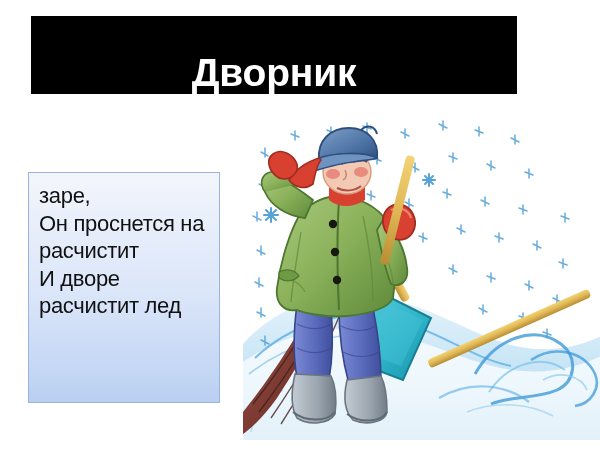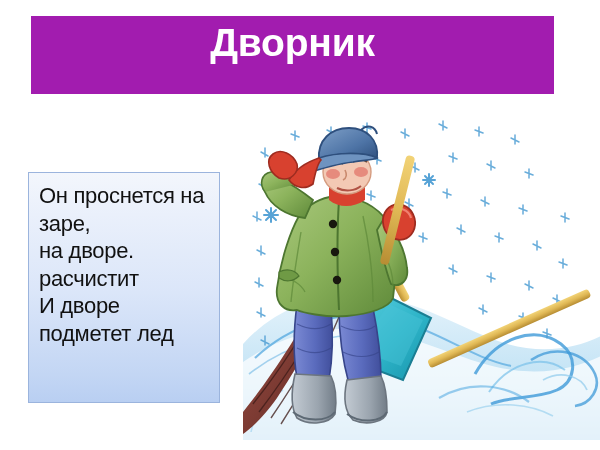--- a/index.html
+++ b/index.html
@@ -13,25 +13,25 @@
     font-family: "Liberation Sans", sans-serif;
     overflow: hidden;
     position: relative;
   }
 
   
   .title-banner {
     position: absolute;
     left: 31px;
     top: 16px;
-    width: 523px;
+    width: 486px;
     height: 78px;
-    background: #a21caf;
+    background: #000000;
     display: flex;
-    align-items: flex-start;
+    align-items: flex-end;
     justify-content: center;
     box-sizing: border-box;
     padding-top: 7px;
   }
   .title-text {
     color: #ffffff;
     font-size: 39px;
     font-weight: bold;
     line-height: 1.05;
     letter-spacing: -0.2px;
@@ -74,26 +74,25 @@
   }
 </style>
 </head>
 <body>
 
 <div class="title-banner">
   <div class="title-text">Дворник</div>
 </div>
 
 <div class="poem-box">
+  <div class="poem-line">заре,</div>
   <div class="poem-line">Он проснется на</div>
-  <div class="poem-line">заре,</div>
-  <div class="poem-line">на дворе.</div>
   <div class="poem-line">расчистит</div>
   <div class="poem-line">И дворе</div>
-  <div class="poem-line">подметет лед</div>
+  <div class="poem-line">расчистит лед</div>
 </div>
 
 <div class="illustration">
   <svg viewBox="0 0 358 328" xmlns="http://www.w3.org/2000/svg">
     <defs>
       <linearGradient id="jacketGrad" x1="0" y1="0" x2="1" y2="1">
         <stop offset="0%" stop-color="#a9c87c"></stop>
         <stop offset="45%" stop-color="#8cb35c"></stop>
         <stop offset="100%" stop-color="#5f8a3a"></stop>
       </linearGradient>

